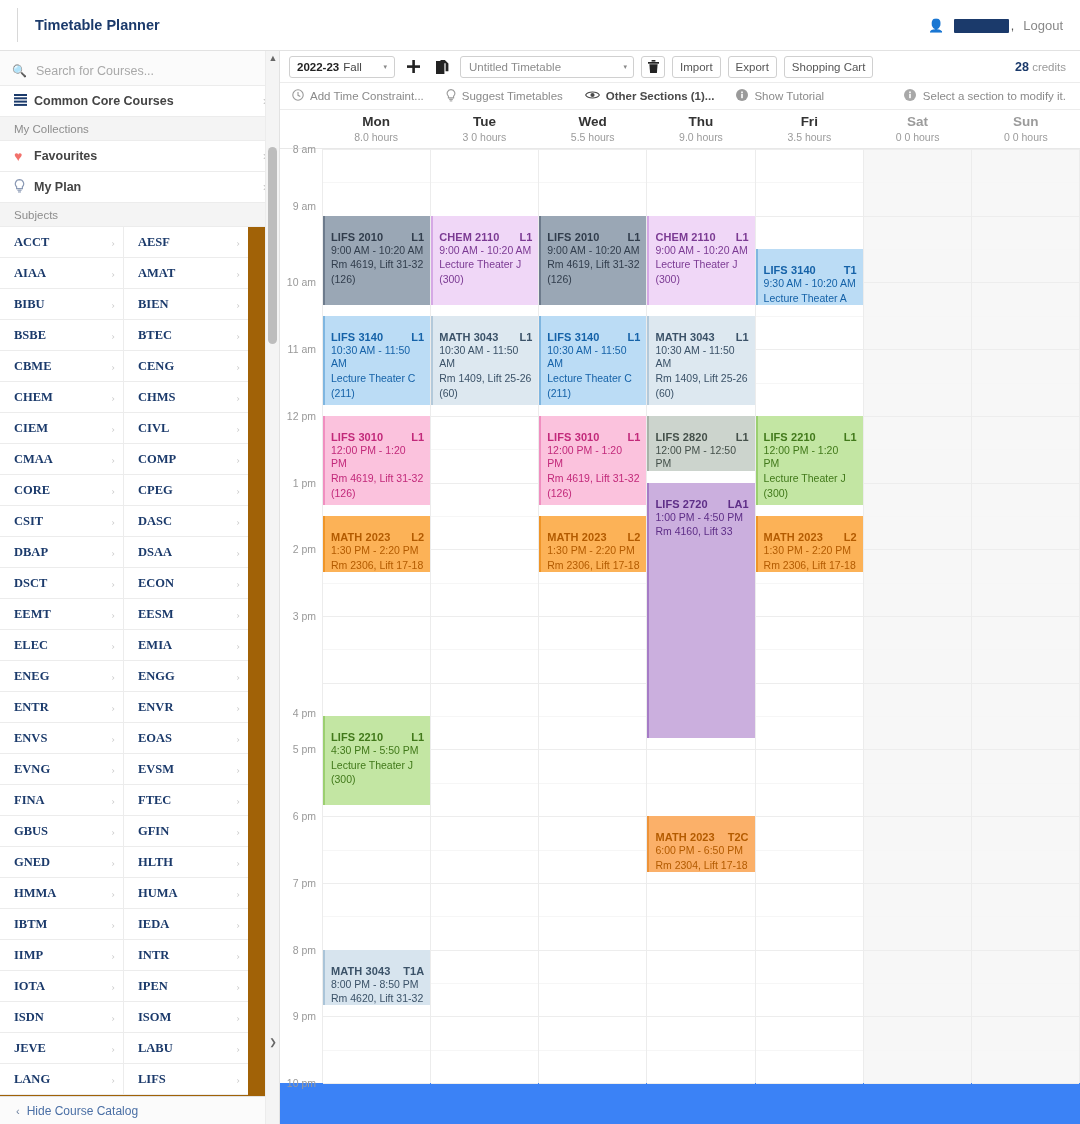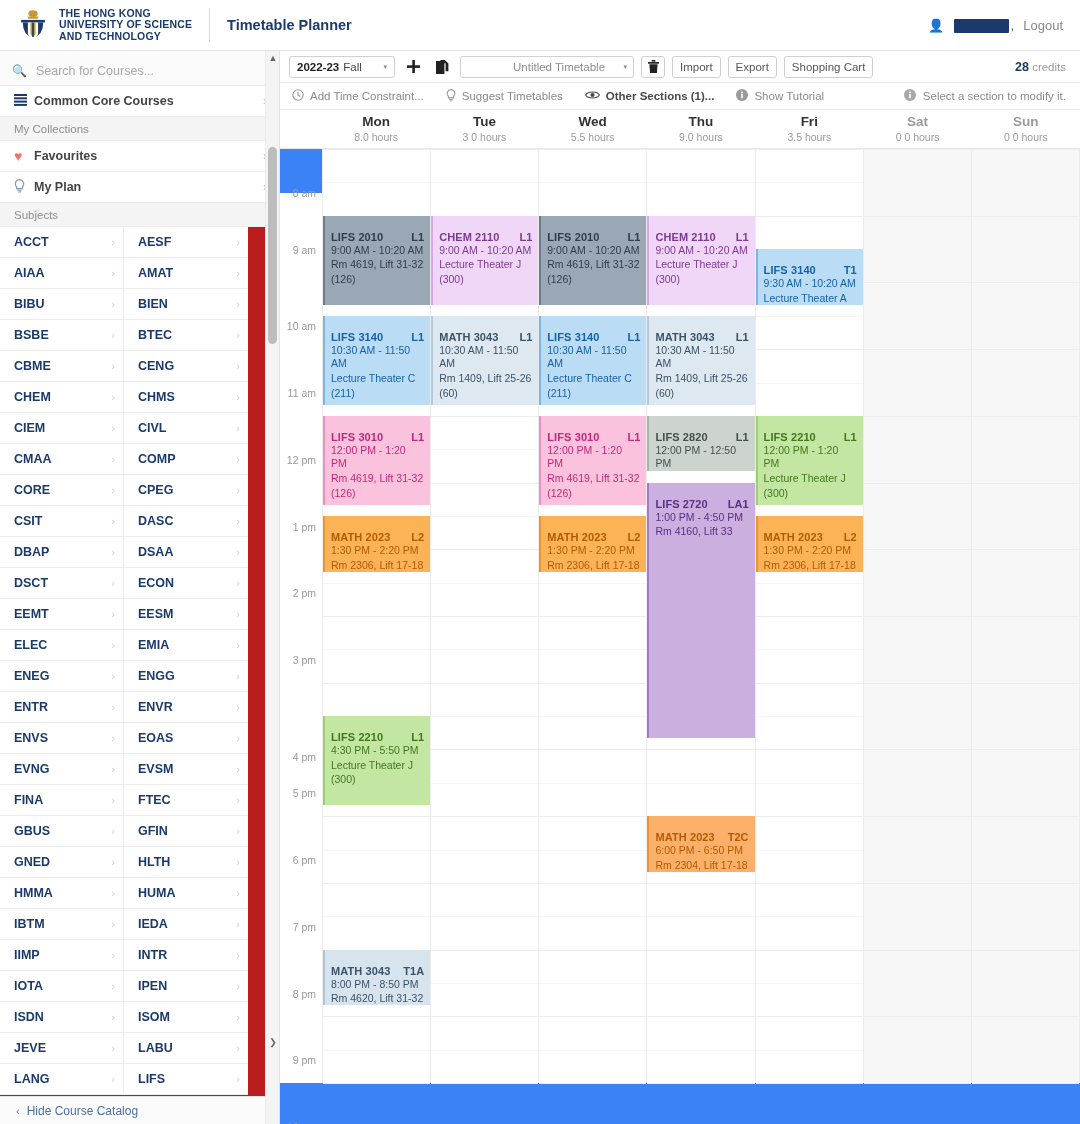--- a/index.html
+++ b/index.html
@@ -72,21 +72,21 @@
   }
   .big-row .ic { width: 20px; font-size: 12px; }
   .big-row .lbl { flex: 1; font-size: 12.5px; font-weight: bold; color: #444; }
   .big-row .chev { color: #c3c3c3; font-size: 12px; }
   .sec-head {
     height: 24px; display: flex; align-items: center; padding-left: 14px;
     background: #f4f4f4; border-bottom: 1px solid #ececec;
     font-size: 11.5px; color: #8d8d8d;
   }
   #subject-scroll {
-    flex: 1; overflow: hidden; position: relative; background: #b91c1c;
+    flex: 1; overflow: hidden; position: relative; background: #a16207; font-family: Liberation Serif, serif;
   }
   #subject-grid { display: flex; flex-wrap: wrap; }
   .subj {
     width: 124px; height: 31px;
     display: flex; align-items: center;
     border-bottom: 1px solid #ececec;
     padding: 0 8px 0 14px; cursor: pointer; background: #fff;
   }
   .subj:nth-child(odd) { border-right: 1px solid #ececec; }
   .subj .code { flex: 1; font-size: 12.5px; font-weight: bold; color: #1b3a6b; }
@@ -138,21 +138,21 @@
   .icon-btn {
     width: 22px; height: 22px; border: 1px solid transparent;
     display: flex; align-items: center; justify-content: center;
     font-size: 13px; color: #333; cursor: pointer; background: transparent;
   }
   #tt-name-box {
     width: 174px; height: 22px; border: 1px solid #d0d0d0; border-radius: 3px;
     display: flex; align-items: center; justify-content: space-between;
     padding: 0 6px 0 8px; background:#fff; cursor: pointer;
   }
-  #tt-name { font-size: 11.5px; color: #8c8c8c; margin-left: 44px; }
+  #tt-name { font-size: 11.5px; color: #8c8c8c; }
   #delete-btn {
     width: 24px; height: 22px; border: 1px solid #d0d0d0; border-radius: 3px;
     display: flex; align-items: center; justify-content: center;
     font-size: 12px; color: #333; background: #fff; cursor: pointer;
   }
   #credits {
     margin-left: auto; font-size: 11.5px; color: #9a9a9a;
   }
   #credits b { color: #1b3a6b; font-size: 12.5px; }
 
@@ -172,21 +172,21 @@
   #cal-head { display: flex; height: 39px; border-bottom: 1px solid #e8e8e8; background:#fff; }
   #cal-head .gutter { width: 42px; flex: 0 0 42px; }
   .dh { flex: 1 1 0; text-align: center; padding-top: 4px; }
   .dh .dn { font-size: 13.5px; font-weight: bold; color: #333; line-height: 16px; }
   .dh .dhr { font-size: 10.5px; color: #9b9b9b; line-height: 14px; }
   .dh.weekend .dn { color: #9b9b9b; }
 
   #grid-wrap { position: relative; height: 934px; }
   #grid { display: flex; height: 934px; }
   #grid .gutter {
-    width: 42px; flex: 0 0 42px; position: relative; background: #fff; margin-top: 44px;
+    width: 42px; flex: 0 0 42px; position: relative; background: #fff;
   }
   .hr-label {
     position: absolute; right: 6px; font-size: 10.5px; color: #999;
     transform: translateY(-6px); white-space: nowrap;
   }
   .daycol {
     flex: 1 1 0; position: relative; border-left: 1px solid #ececec;
     background: #fff;
   }
   .daycol.weekend { background: #f7f7f7; }
@@ -204,36 +204,20 @@
   }
   .ev .r1 { display: flex; justify-content: space-between; align-items: baseline; }
   .ev .cc { font-size: 11px; font-weight: bold; letter-spacing: .1px; }
   .ev .sec { font-size: 11px; font-weight: bold; }
   .ev .ln { font-size: 10.5px; line-height: 13.6px; margin-top: 1px; }
 </style>
 </head>
 <body>
 
 <div id="topbar">
-  <div id="logo-block">
-    <svg id="logo-mark" viewBox="0 0 40 40">
-      <ellipse cx="20" cy="6.5" rx="5.5" ry="4" fill="#c9962f"></ellipse>
-      <rect x="14" y="10" width="12" height="2.6" fill="#c9962f"></rect>
-      <path d="M6 14 h28 v3 h-28 z" fill="#1b3a6b"></path>
-      <path d="M8 17 q0 15 12 18 q12 -3 12 -18 z" fill="#1b3a6b"></path>
-      <path d="M14 17 v13 q0 4 6 5.5 q6 -1.5 6 -5.5 v-13 z" fill="#fff"></path>
-      <path d="M17 17 v13 q0 2.6 3 3.6 q3 -1 3 -3.6 v-13 z" fill="#c9962f"></path>
-      <rect x="19" y="17" width="2" height="17" fill="#1b3a6b"></rect>
-    </svg>
-    <div id="logo-text">
-      <div>THE HONG KONG</div>
-      <div>UNIVERSITY OF SCIENCE</div>
-      <div>AND TECHNOLOGY</div>
-    </div>
-  </div>
   <div id="logo-divider"></div>
   <div id="app-title">Timetable Planner</div>
 
   <div id="user-block">
     <span id="user-icon">👤</span>
     <span id="user-name-mask"></span>
     <span id="user-comma">,</span>
     <span id="logout">Logout</span>
   </div>
 </div>

